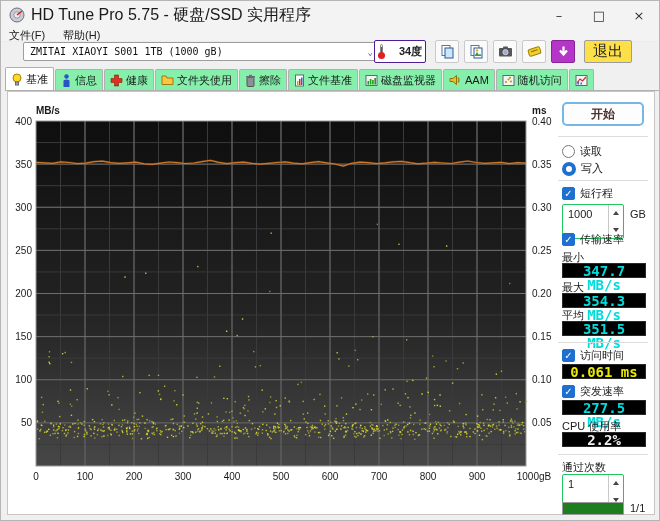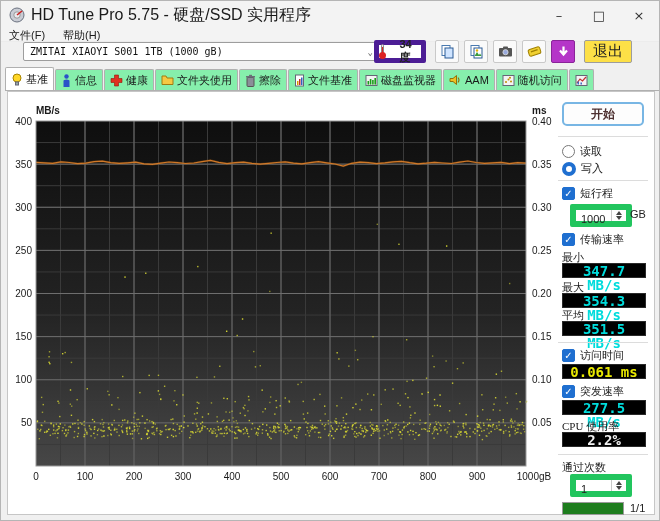--- a/index.html
+++ b/index.html
@@ -15,21 +15,21 @@
   .win-btn { width:40px; height:28px; display:flex; align-items:center; justify-content:center; font-size:13px; color:#333; font-family:"DejaVu Sans", sans-serif; }
 
   
   .menubar { position:absolute; top:28px; left:0; right:0; height:13px; background:#f3f3f3; display:flex; align-items:center; padding-left:8px; border-bottom:1px solid #ececec; }
   .menu-item { margin-right:18px; font-size:11px; color:#1a1a1a; }
 
   
   .toolbar { position:absolute; top:41px; left:0; right:0; height:24px; display:flex; align-items:center; }
   .drive-select { position:absolute; left:22px; top:0; width:357px; height:19px; background:#fff; border:1px solid #9d9d9d; border-radius:2px; display:flex; align-items:center; padding:0 6px; font-family:"DejaVu Sans Mono", monospace; font-size:10px; color:#111; }
   .drive-select .chev { margin-left:auto; color:#555; font-size:9px; }
-  .temp-box { position:absolute; left:373px; top:-2px; width:52px; height:23px; background:#fff; border:5px solid #4c1d95; border-radius:2px; display:flex; align-items:center; justify-content:center; gap:14px; font-weight:bold; font-size:11px; }
+  .temp-box { position:absolute; left:373px; top:-2px; width:52px; height:23px; background:#fff; border:1px solid #4c1d95; border-radius:2px; display:flex; align-items:center; justify-content:center; gap:14px; font-weight:bold; font-size:11px; }
   .thermo { position:relative; width:7px; height:15px; }
   .thermo .stem { position:absolute; left:2px; top:0; width:3px; height:11px; background:#e8e8e8; border:1px solid #888; border-radius:2px 2px 0 0; }
   .thermo .mercury { position:absolute; left:3px; top:3px; width:1px; height:9px; background:#d22; }
   .thermo .bulb { position:absolute; left:0; bottom:0; width:7px; height:7px; background:#d22; border-radius:50%; }
   .tool-icons { position:absolute; left:434px; top:-2px; display:flex; gap:5px; }
   .tool-btn { width:24px; height:23px; border:1px solid #c9c9c9; border-radius:2px; background:#fafafa; display:flex; align-items:center; justify-content:center; }
   .exit-btn { position:absolute; left:583px; top:-2px; width:48px; height:23px; background:#fde047; border:1px solid #9d9d9d; border-radius:2px; display:flex; align-items:center; justify-content:center; font-size:15px; }
 
   
   .tabbar { position:absolute; top:68px; left:4px; right:0; height:22px; display:flex; align-items:flex-end; border-bottom:1px solid #b0b0b0; }
@@ -42,27 +42,27 @@
   #chart-svg { position:absolute; left:0; top:2px; }
 
   
   .rpanel { position:absolute; right:2px; top:0; width:96px; height:100%; font-size:11px; }
   .divider { position:absolute; left:2px; right:4px; height:1px; background:#dcdcdc; }
   .start-btn { position:absolute; left:6px; top:10px; width:82px; height:24px; background:#fdfdfd; border:2px solid #78b6e4; border-radius:5px; font-size:12px; display:flex; align-items:center; justify-content:center; color:#4d3030; font-weight:bold; }
   .ctl-row { position:absolute; left:6px; display:flex; align-items:center; gap:5px; white-space:nowrap; }
   .radio { width:13px; height:13px; border:1px solid #777; border-radius:50%; background:#fff; flex:0 0 auto; }
   .radio.sel { border:4px solid #1f6fd0; width:14px; height:14px; }
   .cbox { width:13px; height:13px; border:1px solid #1f6fd0; border-radius:2px; background:#1f6fd0; color:#fff; font-size:10px; line-height:12px; text-align:center; flex:0 0 auto; }
-  .spin { position:absolute; left:14px; width:62px; height:23px; background:#fff; border:6px solid #22c55e; border-radius:2px; display:flex; }
+  .spin { position:absolute; left:6px; width:62px; height:35px; background:#fff; border:1px solid #22c55e; border-radius:2px; display:flex; }
   .spin .val { flex:1; padding:3px 0 0 5px; font-size:11px; }
   .spin .arrows { width:15px; border-left:1px solid #c9c9c9; display:flex; flex-direction:column; }
   .tri-up { width:0; height:0; border-left:3px solid transparent; border-right:3px solid transparent; border-bottom:4px solid #444; }
   .tri-dn { width:0; height:0; border-left:3px solid transparent; border-right:3px solid transparent; border-top:4px solid #444; }
   .unit { position:absolute; font-size:11px; }
-  .lbl { position:absolute; left:6px; font-size:11px; color:#1a1a1a; white-space:nowrap;font-family:Liberation Serif, serif; }
+  .lbl { position:absolute; left:6px; font-size:11px; color:#1a1a1a; white-space:nowrap; }
   .lcd { position:absolute; left:6px; width:84px; height:15px; background:#000; border:1px solid #2a2a2a; font-family:"DejaVu Sans Mono", monospace; font-weight:bold; font-size:14px; text-align:center; line-height:14px; }
   .lcd.cyan { color:#00dcdc; }
   .lcd.yellow { color:#e8e800; }
   .lcd.white { color:#f2f2f2; }
   .pbar { position:absolute; left:6px; width:62px; height:13px; border:1px solid #9a9a9a; background:#f4f4f4; }
   .pbar .fill { height:100%; background:#1e7d1e; }
   .pbar-lbl { position:absolute; left:74px; font-size:11px; }
 </style>
 </head>
 <body>

